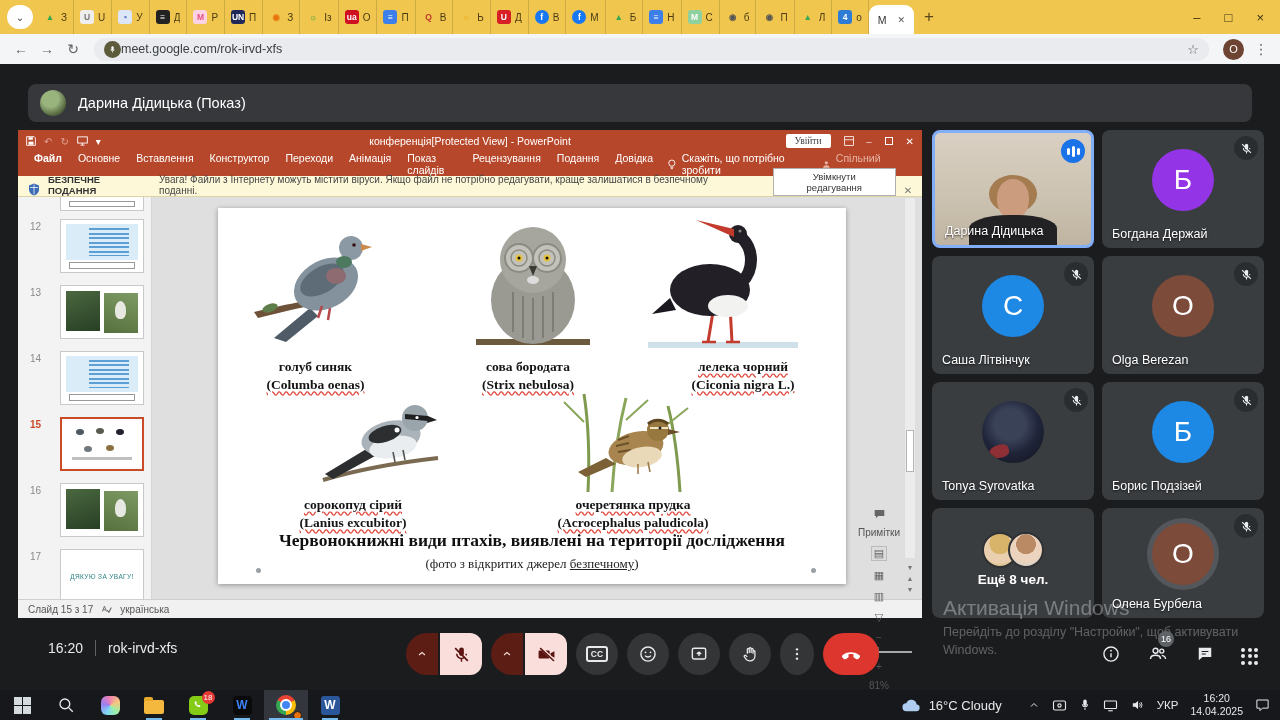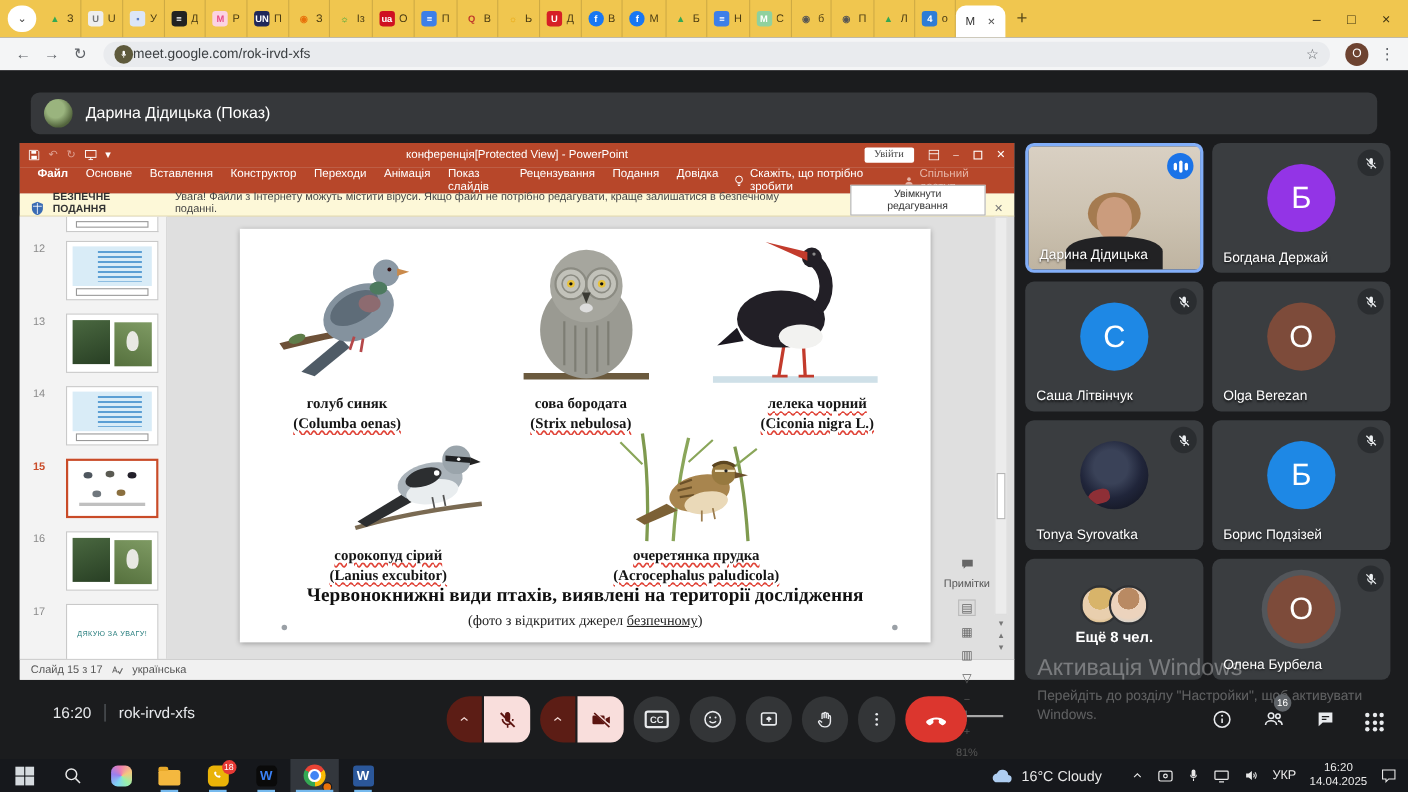--- a/index.html
+++ b/index.html
@@ -164,21 +164,21 @@
   .taskbar{position:absolute;bottom:0;left:0;right:0;height:30px;background:#16181c;display:flex;align-items:center;color:#e8e8e8;}
   .tbtn{width:44px;height:30px;display:flex;align-items:center;justify-content:center;position:relative;}
   .tbtn.open::after{content:"";position:absolute;bottom:0;left:14px;right:14px;height:2px;background:#76b9ed;}
   .tbtn.activeapp{background:#33373d;}
   .tbtn.activeapp::after{left:5px;right:5px;}
   .ic-win{display:grid;grid-template-columns:8px 8px;grid-template-rows:8px 8px;gap:1px;}
   .ic-win i{background:#d5dade;}
   .ic-cop{width:19px;height:19px;border-radius:6px;background:conic-gradient(from 210deg,#7fd4f5,#9a7ff0,#f07fb0,#f5c87f,#9af0a8,#7fd4f5);}
   .ic-folder{width:20px;height:14px;background:#f4b83f;border-radius:2px;position:relative;margin-top:3px;}
   .ic-folder::before{content:"";position:absolute;top:-3px;left:0;width:9px;height:4px;background:#e8a92a;border-radius:2px 2px 0 0;}
-  .ic-viber{width:19px;height:19px;border-radius:5px;background:#eab308;position:relative;display:flex;align-items:center;justify-content:center;}
+  .ic-viber{width:19px;height:19px;border-radius:5px;background:#84cc16;position:relative;display:flex;align-items:center;justify-content:center;}
   .vbadge{position:absolute;top:-5px;right:-7px;min-width:13px;height:13px;border-radius:7px;background:#e53935;
           color:#fff;font-size:8px;display:flex;align-items:center;justify-content:center;padding:0 2px;}
   .ic-wapp{width:19px;height:19px;border-radius:4px;background:#0a0a0a;color:#3b82f6;font-weight:bold;font-size:12px;
            display:flex;align-items:center;justify-content:center;}
   .ic-chrome{width:20px;height:20px;border-radius:50%;position:relative;
              background:conic-gradient(from -60deg,#ea4335 0 120deg,#fbbc05 120deg 240deg,#34a853 240deg 360deg);}
   .ic-chrome::after{content:"";position:absolute;left:50%;top:50%;transform:translate(-50%,-50%);
              width:8px;height:8px;border:2px solid #fff;background:#4285f4;border-radius:50%;}
   .chrome-badge{position:absolute;bottom:0;right:6px;width:9px;height:9px;border-radius:50%;background:#e8710a;border:1px solid #16181c;}
   .ic-word{width:19px;height:19px;border-radius:3px;background:#2b579a;color:#fff;font-weight:bold;font-size:12px;

